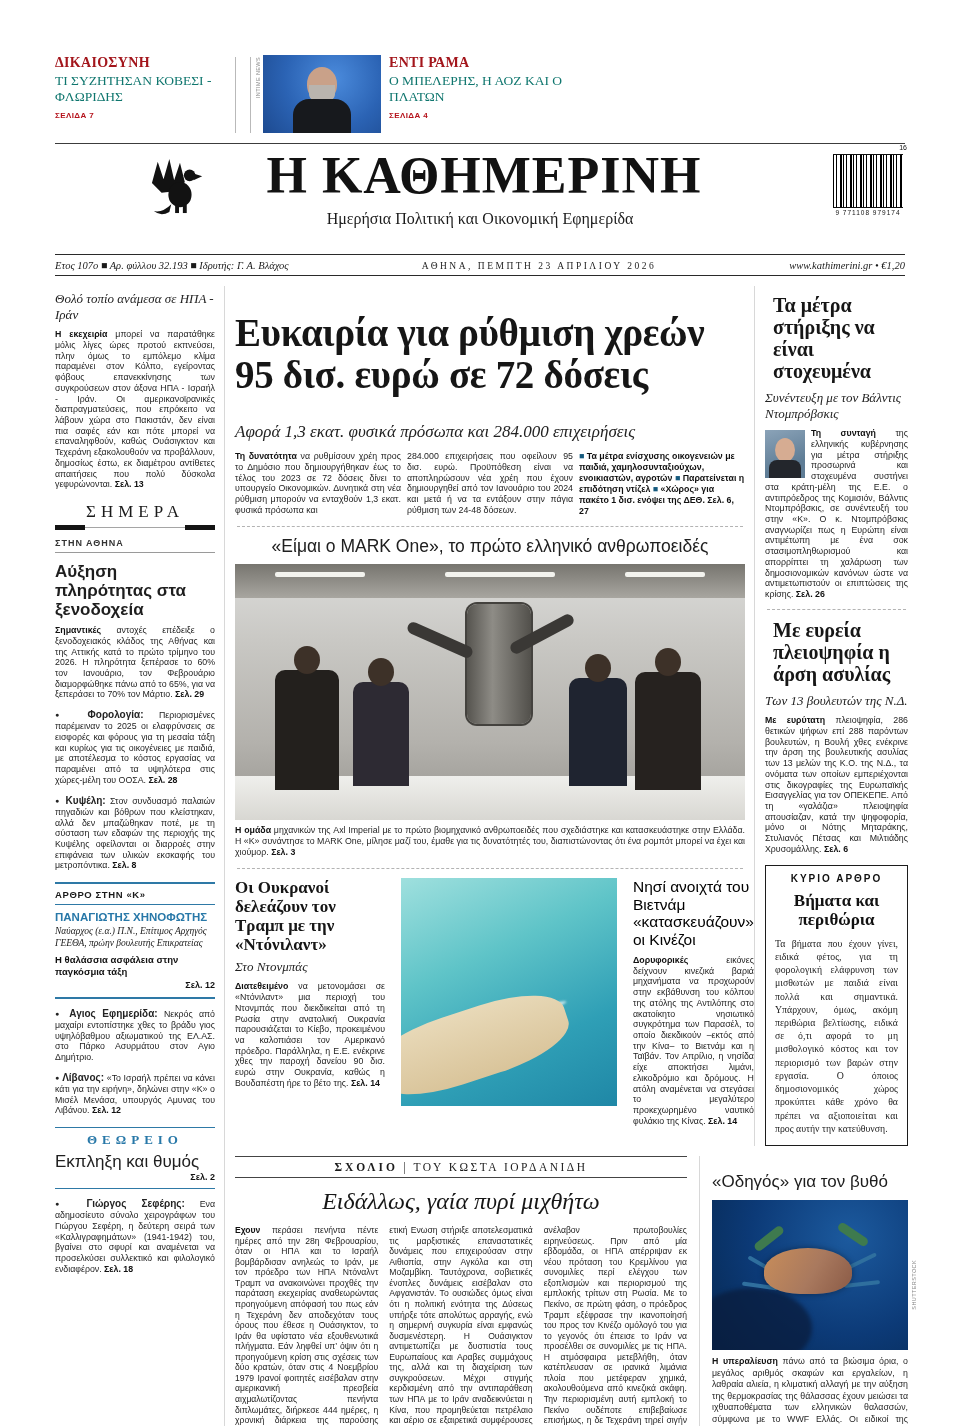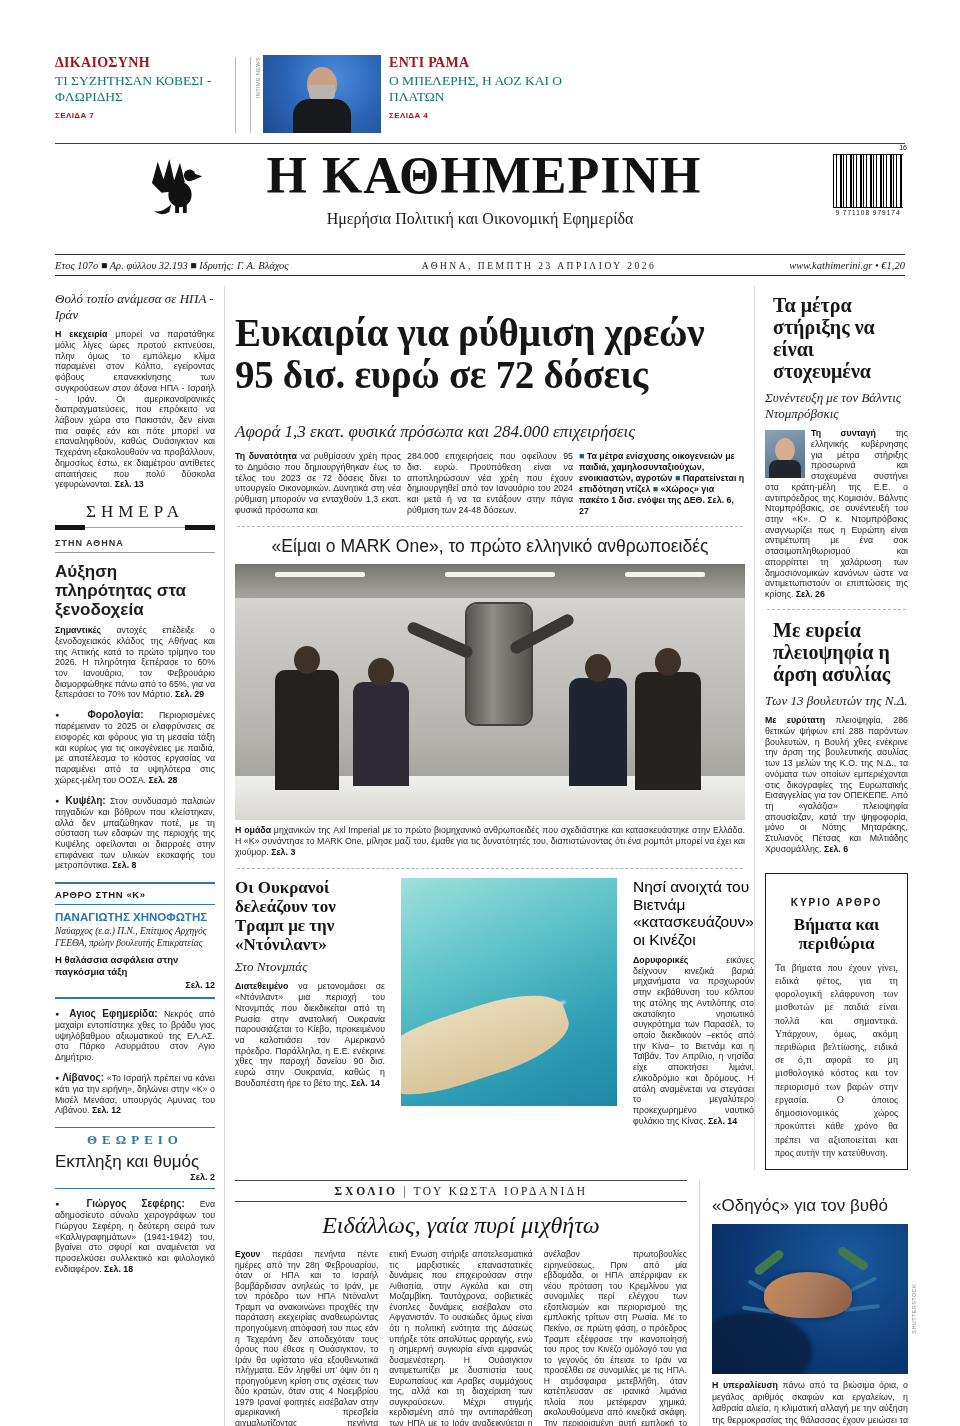--- a/index.html
+++ b/index.html
@@ -115,21 +115,21 @@
   .sch-banner b{letter-spacing:3px;}
   .sch-title{text-align:center;font-family:"Liberation Serif","DejaVu Serif",serif;font-style:italic;font-size:24px;color:#161616;margin:10px 0 10px;}
   .sch-cols{display:flex;gap:11px;}
   .sch-cols .c{flex:1;font-size:8.6px;line-height:1.23;text-align:justify;color:#242424;}
   
   .rc-h{font-size:20px;line-height:1.1;}
   .dface{float:left;width:40px;height:48px;margin:2px 6px 2px 0;position:relative;overflow:hidden;
      background:linear-gradient(160deg,#8ba3b8,#5f7d96 70%);}
   .dface .fh{position:absolute;left:10px;top:8px;width:20px;height:24px;border-radius:50%;background:#d6ac92;}
   .dface .fb{position:absolute;left:4px;top:30px;width:32px;height:20px;border-radius:8px 8px 0 0;background:#23262c;}
-  .kyrio{border:1.5px solid #1c1c1c;margin-top:18px;padding:23px 9px 10px;}
+  .kyrio{border:1.5px solid #1c1c1c;margin-top:10px;padding:7px 9px 10px;}
   .kyrio-label{text-align:center;font-weight:bold;font-size:10px;letter-spacing:2px;}
   .kyrio-title{text-align:center;font-family:"Liberation Serif","DejaVu Serif",serif;font-weight:bold;font-size:17px;line-height:1.15;margin:7px 0 7px;}
   .kyrio-body{font-family:"Liberation Serif","DejaVu Serif",serif;font-size:9.8px;line-height:1.35;text-align:justify;color:#1d1d1d;}
   
   .od-h{font-size:17px;color:#1d1d1d;font-weight:normal;margin:16px 0 8px;text-align:left;}
   .photo-crab{position:relative;width:196px;height:150px;overflow:hidden;
      background:radial-gradient(circle at 70% 25%,#1c5a9e 0%,#0c3a77 55%,#062851 100%);}
   .reef{position:absolute;left:-20px;bottom:-18px;width:120px;height:80px;border-radius:50%;background:rgba(10,28,60,.75);filter:blur(2px);}
   .crab-body{position:absolute;left:52px;top:48px;width:88px;height:46px;border-radius:55% 55% 45% 45%;
      background:linear-gradient(120deg,#c88d5a,#a9795e 55%,#8a5a46);box-shadow:0 0 6px rgba(0,0,0,.4);}

